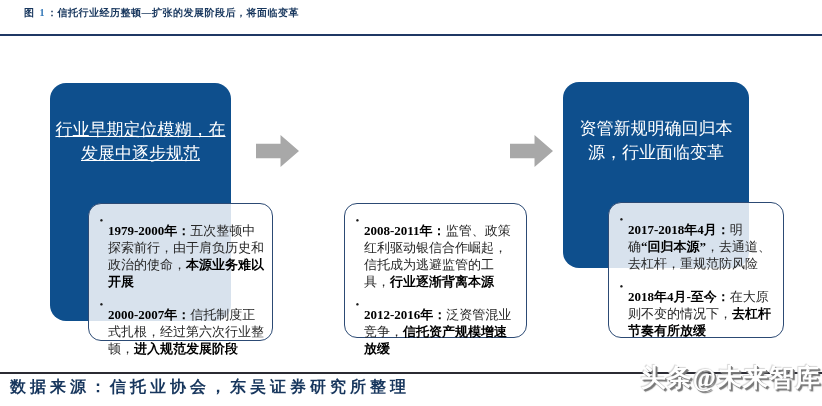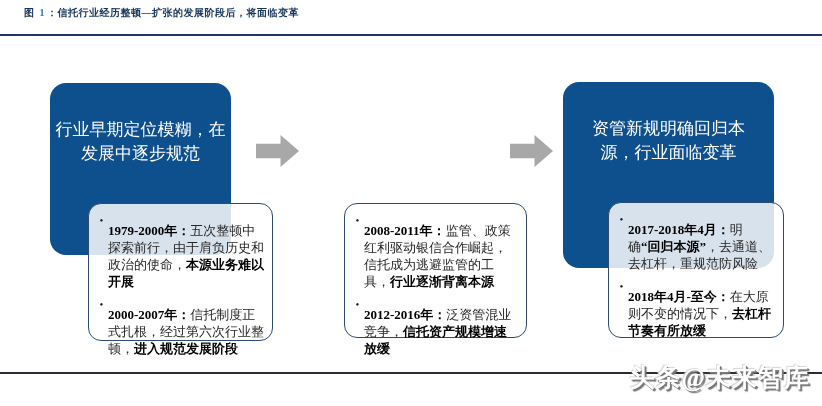--- a/index.html
+++ b/index.html
@@ -8,44 +8,44 @@
     font-family:"Liberation Serif","DejaVu Serif",serif;
   }
   
   .fig-title{position:absolute;left:24px;top:6px;font-size:10px;font-weight:bold;color:#17365D;letter-spacing:.5px;white-space:nowrap;}
   .fig-title .num{color:#2E74B5;padding:0 2px;}
   .rule{position:absolute;left:0;width:822px;background:#1F3864;}
   .top-rule{top:34px;height:2px;}
   .bottom-rule{top:372px;height:1.5px;background:#2b2b33;}
   
   .stage-box{position:absolute;background:#0E4F8D;border-radius:16px;color:#fff;text-align:center;box-sizing:border-box;}
-  .stage1{left:50px;top:83px;width:181px;height:172px;}
+  .stage1{left:50px;top:83px;width:181px;height:238px;text-decoration:underline;}
   .stage2{left:308px;top:83px;width:191px;height:186px;}
-  .stage3{left:563px;top:82px;width:211px;height:186px;}
+  .stage3{left:563px;top:82px;width:186px;height:186px;}
   .stage-heading{padding-top:35px;font-size:17px;line-height:24px;}
   .hl{display:block;white-space:nowrap;}
   
   .arrow{position:absolute;background:#A8A8A8;
     clip-path:polygon(0 27%,57% 27%,57% 0,100% 50%,57% 100%,57% 73%,0 73%);}
   .arrow1{left:256px;top:135px;width:43px;height:32px;}
   .arrow2{left:510px;top:135px;width:43px;height:32px;}
   
   .detail-box{position:absolute;background:rgba(255,255,255,0.84);
     border:1.4px solid #2C4A74;border-radius:13px;box-sizing:border-box;
     padding:7px 8px 4px 6px;}
   .detail1{left:88px;top:203px;width:185px;height:138px;}
   .detail2{left:344px;top:203px;width:183px;height:135px;}
   .detail3{left:608px;top:202px;width:176px;height:136px;}
   .bullet{display:flex;margin-bottom:5px;font-size:13px;line-height:17px;color:#262626;}
   .bullet .marker{flex:0 0 13px;text-align:center;font-size:11px;color:#1a1a1a;padding-top:1px;}
   .bullet .btext{flex:1;margin-top:11px;}
   .bullet .btext b{color:#000;}
   
   .source{position:absolute;left:10px;top:377px;font-size:16px;font-weight:bold;color:#17365D;letter-spacing:4px;white-space:nowrap;}
-  .watermark{position:absolute;right:12px;top:361px;font-size:25px;font-weight:bold;color:#fff;letter-spacing:1px;white-space:nowrap;
+  .watermark{position:absolute;right:1px;top:361px;font-size:25px;font-weight:bold;color:#fff;letter-spacing:1px;white-space:nowrap;
     text-shadow:2px 2px 1px #777,1px 1px 0 #8a8a8a,-1px -1px 1px #d6d6d6;z-index:5;}
 </style>
 </head>
 <body>
 
 <div class="canvas">
 
   <div class="fig-title">
     <span>图 </span><span class="num">1</span><span>：信托行业经历整顿—扩张的发展阶段后，将面临变革</span>
   </div>
@@ -95,15 +95,16 @@
       <span class="marker">•</span>
       <div class="btext"><b>2017-2018年4月：</b><span>明确</span><b>“回归本源”</b><span>，去通道、去杠杆，重规范防风险</span></div>
     </div>
     <div class="bullet">
       <span class="marker">•</span>
       <div class="btext"><b>2018年4月-至今：</b><span>在大原则不变的情况下，</span><b>去杠杆节奏有所放缓</b></div>
     </div>
   </div>
 
   <div class="rule bottom-rule"></div>
+  <div class="source">数据来源：信托业协会，东吴证券研究所整理</div>
   <div class="watermark">头条@未来智库</div>
 
 </div>
 
 </body></html>

